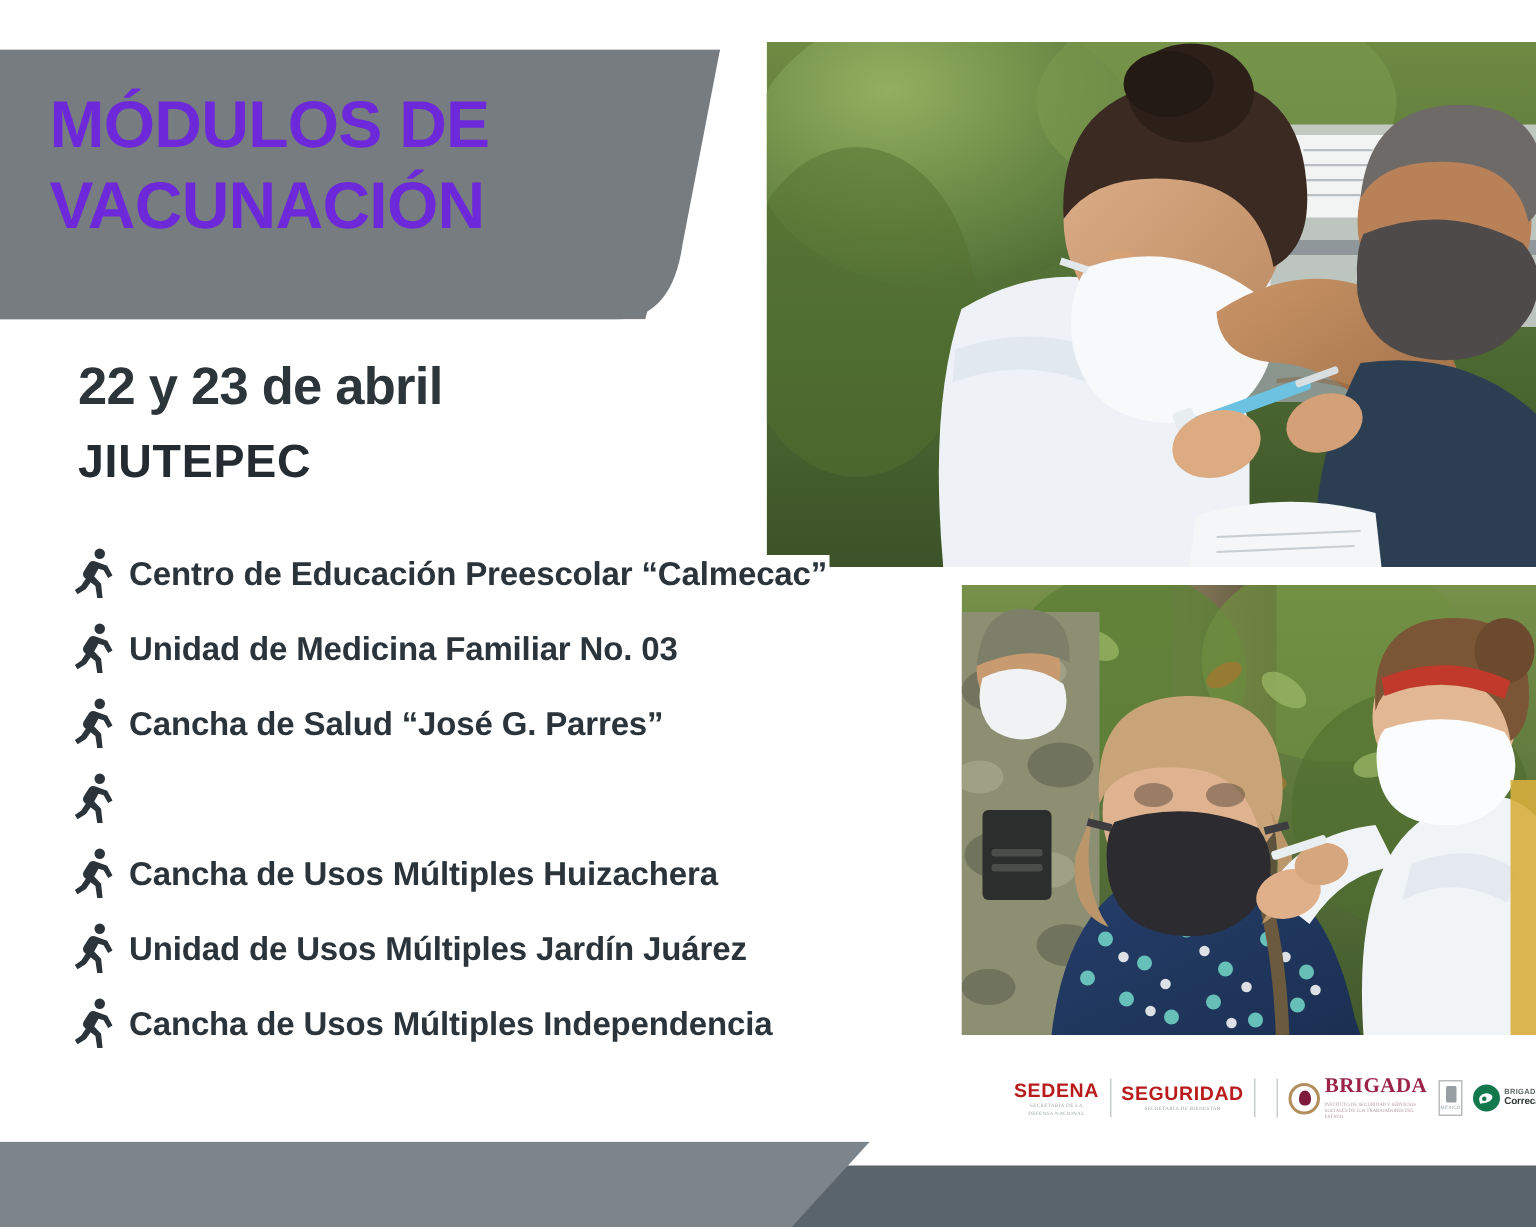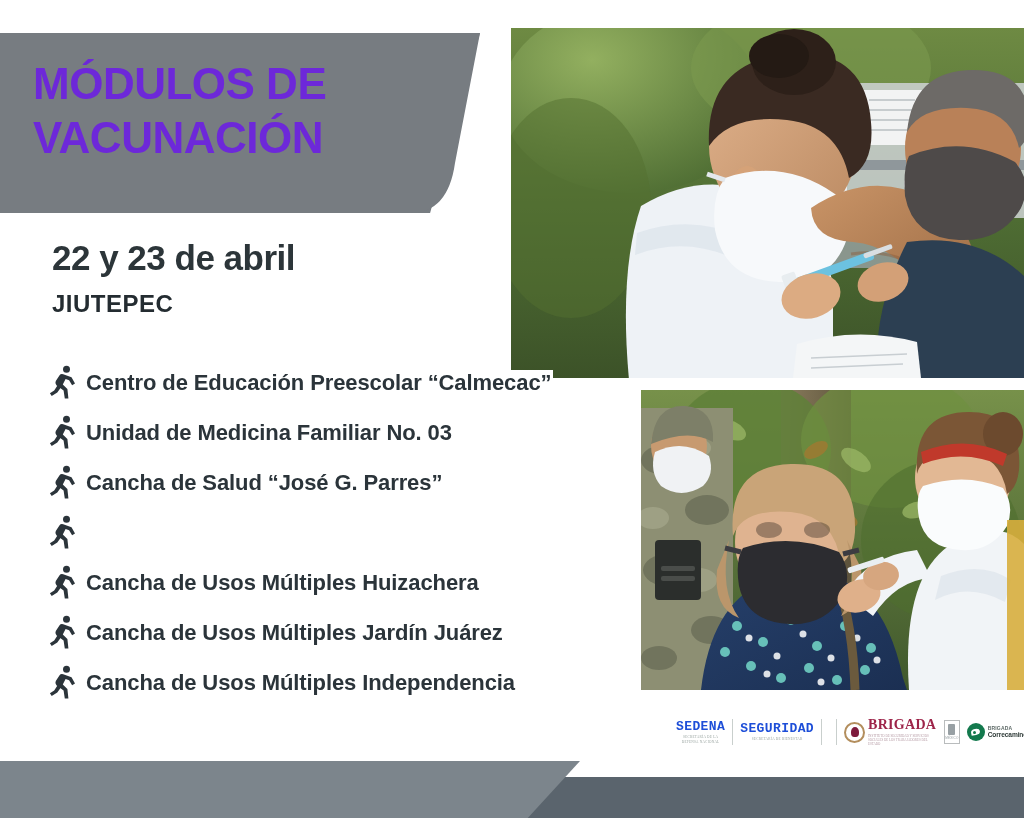--- a/index.html
+++ b/index.html
@@ -49,21 +49,21 @@
     position:absolute;
     left:52px;top:238px;
     font-size:35px;
     font-weight:bold;
     color:#2c3539;
     letter-spacing:-0.5px;
   }
   .city-line{
     position:absolute;
     left:52px;top:290px;
-    font-size:24px;
+    font-size:31px;
     font-weight:bold;
     color:#242c31;
     letter-spacing:0.5px;
   }
 
   
   .venue-list{
     position:absolute;
     left:48px;top:358px;
     width:620px;
@@ -117,23 +117,23 @@
     gap:7px;
     z-index:6;
   }
   .logo{
     display:flex;
     flex-direction:column;
     justify-content:center;
     align-items:center;
   }
   .logo-word{
-    font-family:Liberation Mono, monospace;
+    font-family:Liberation Sans, sans-serif;
     font-weight:bold;
-    color:#1d4ed8;
+    color:#b91c1c;
     font-size:13px;
     letter-spacing:0.4px;
     line-height:1;
   }
   .logo-sub{
     font-family:"Liberation Serif", serif;
     color:#9aa5a1;
     font-size:3.4px;
     letter-spacing:0.25px;
     line-height:1.35;
@@ -526,21 +526,21 @@
         <path d="M10.4 19.0 L6.2 25.4 L1.9 28.3 L3.7 31.1 L9.3 27.6 L13.6 21.5 Z" fill="#2b343a"></path>
       </svg>
       <span class="venue-label">Cancha de Usos Múltiples Huizachera</span>
     </li>
     <li class="venue-item">
       <svg class="runner-icon" viewBox="0 0 30 36" aria-hidden="true">
         <circle cx="18.5" cy="4.2" r="3.5" fill="#2b343a"></circle>
         <path d="M15.2 9.2 L23.5 12.2 L27 18.6 L24.1 20.3 L21.1 15.2 L17.6 14.1 L14.8 19.4 L19.4 24.1 L20.4 33.6 L16.8 33.6 L15.6 25.6 L8.4 20.2 Q6.6 18.4 7.8 16.0 L11.4 10.4 Q12.8 8.4 15.2 9.2 Z" fill="#2b343a"></path>
         <path d="M10.4 19.0 L6.2 25.4 L1.9 28.3 L3.7 31.1 L9.3 27.6 L13.6 21.5 Z" fill="#2b343a"></path>
       </svg>
-      <span class="venue-label">Cancha de Usos Múltiples Jardín Juárez</span>
+      <span class="venue-label">Unidad de Usos Múltiples Jardín Juárez</span>
     </li>
     <li class="venue-item">
       <svg class="runner-icon" viewBox="0 0 30 36" aria-hidden="true">
         <circle cx="18.5" cy="4.2" r="3.5" fill="#2b343a"></circle>
         <path d="M15.2 9.2 L23.5 12.2 L27 18.6 L24.1 20.3 L21.1 15.2 L17.6 14.1 L14.8 19.4 L19.4 24.1 L20.4 33.6 L16.8 33.6 L15.6 25.6 L8.4 20.2 Q6.6 18.4 7.8 16.0 L11.4 10.4 Q12.8 8.4 15.2 9.2 Z" fill="#2b343a"></path>
         <path d="M10.4 19.0 L6.2 25.4 L1.9 28.3 L3.7 31.1 L9.3 27.6 L13.6 21.5 Z" fill="#2b343a"></path>
       </svg>
       <span class="venue-label">Cancha de Usos Múltiples Independencia</span>
     </li>
   </ul>

